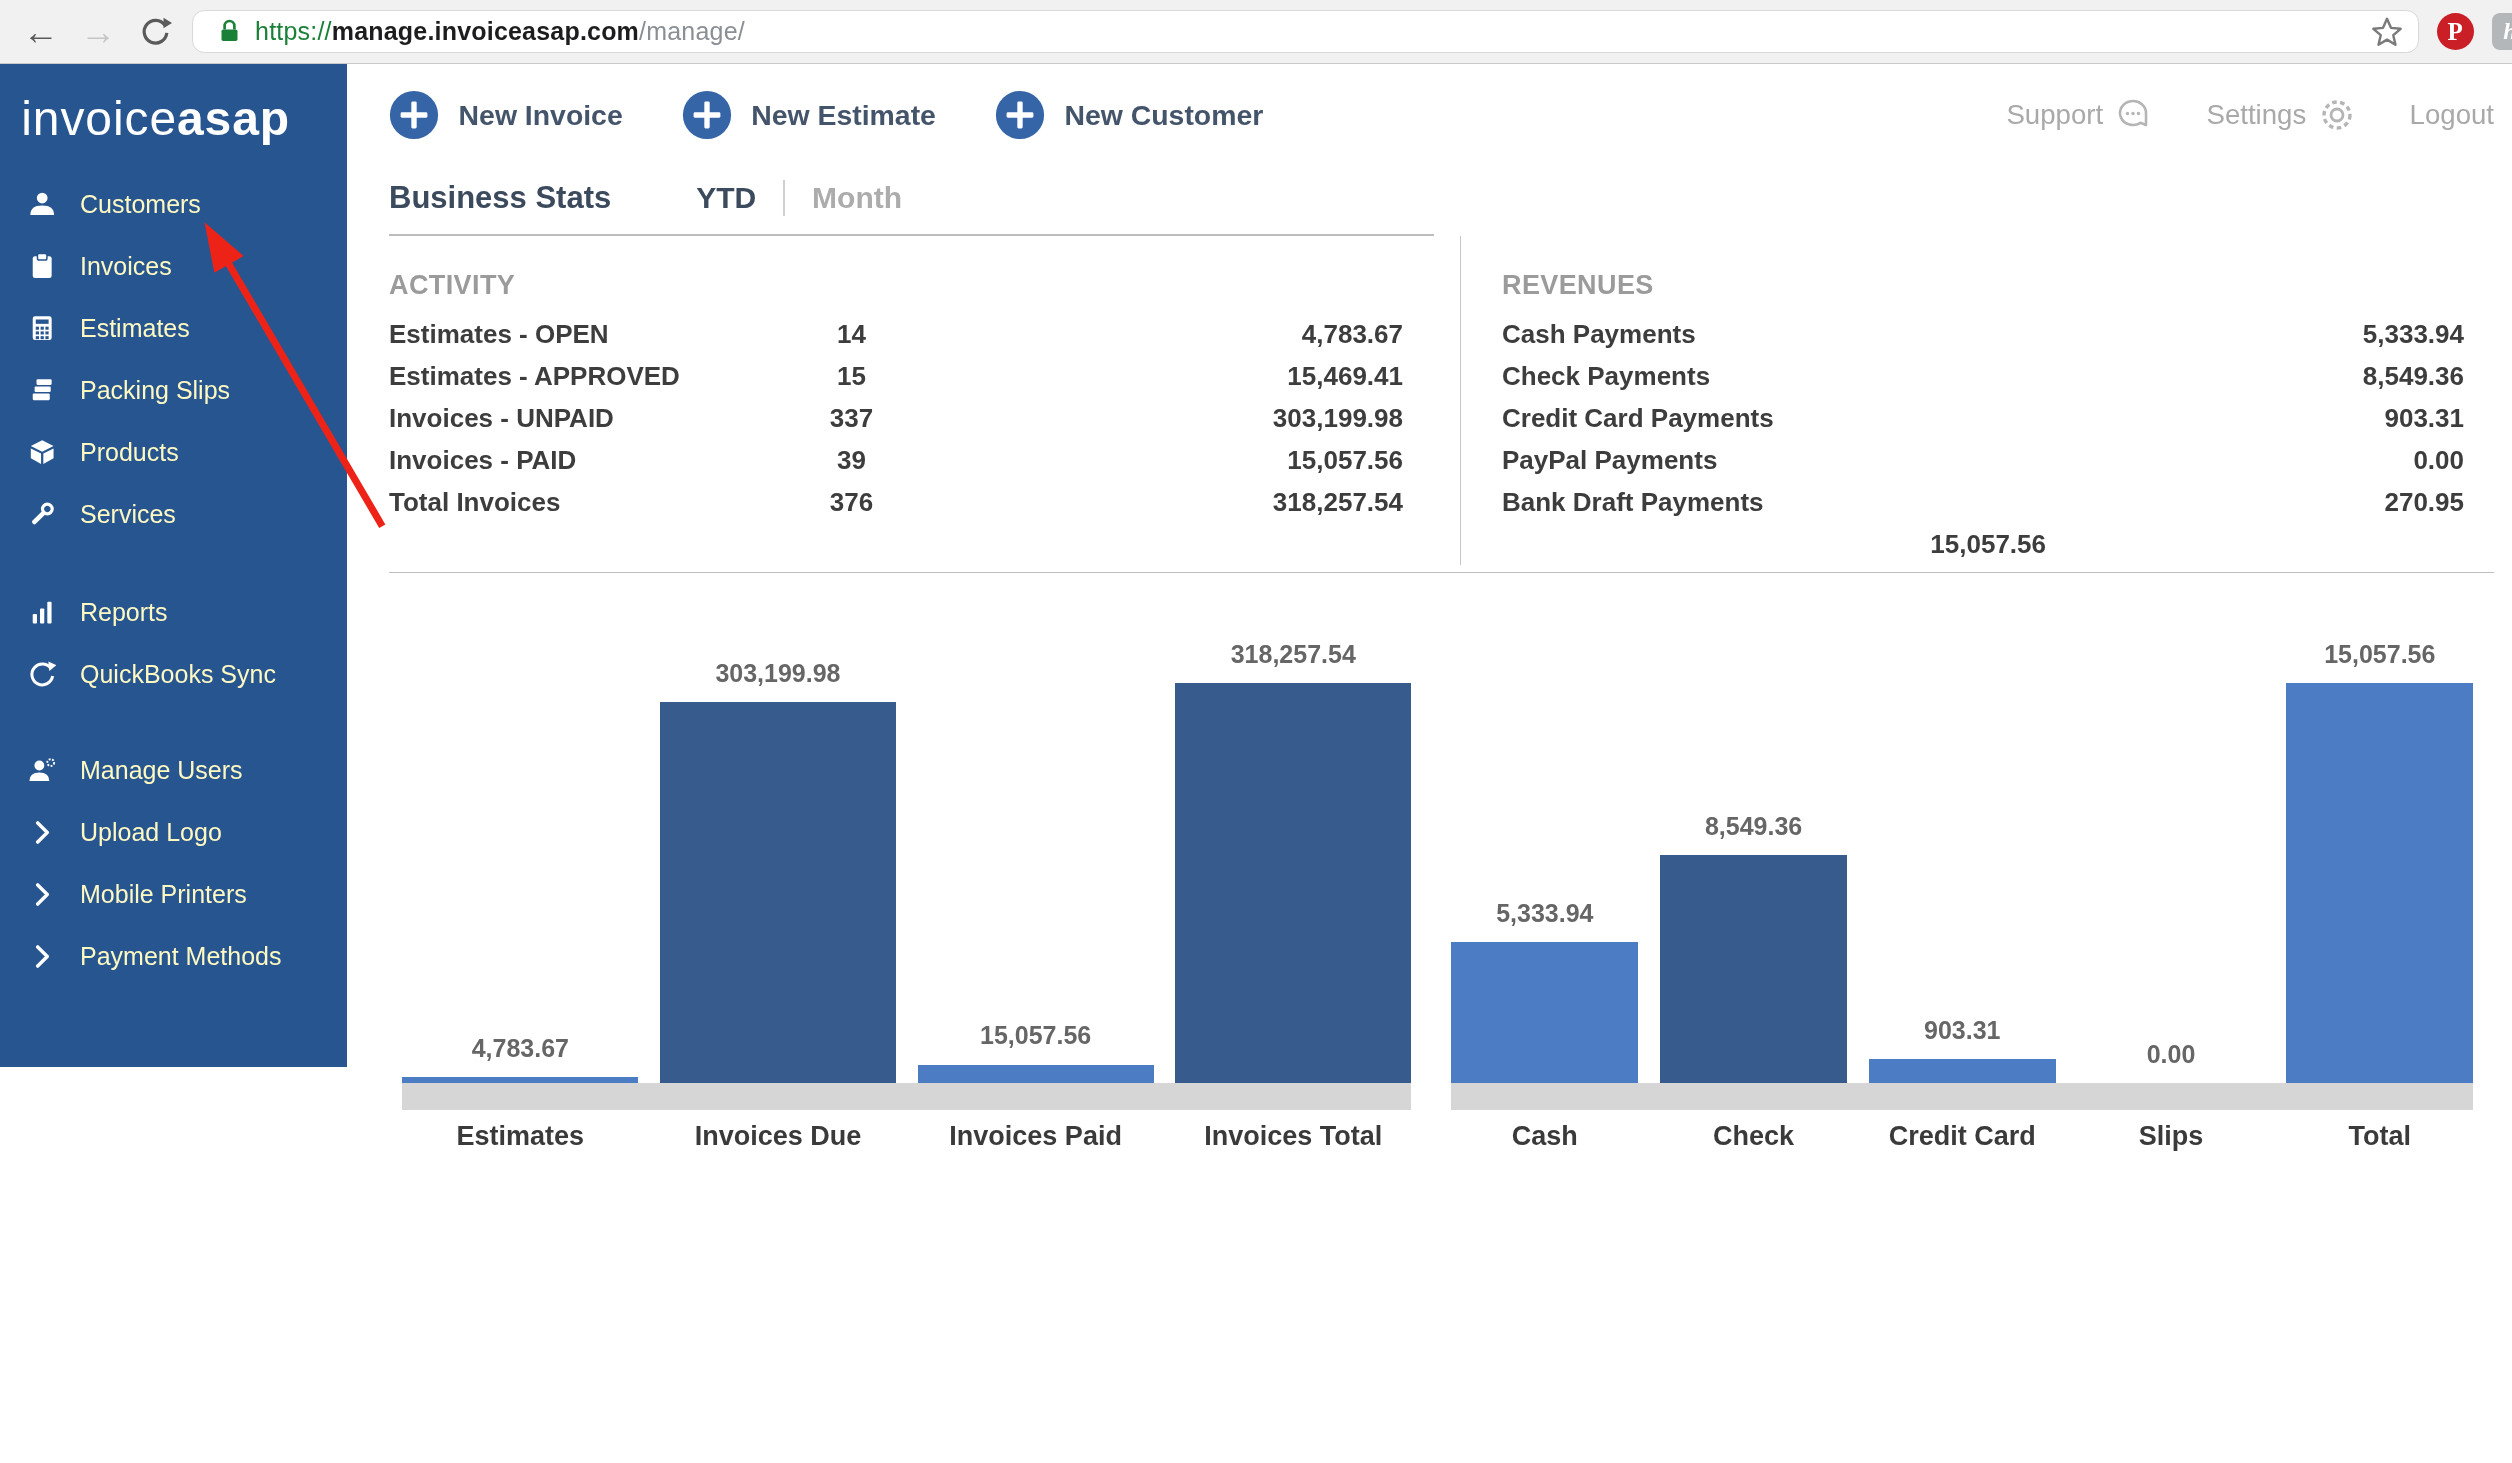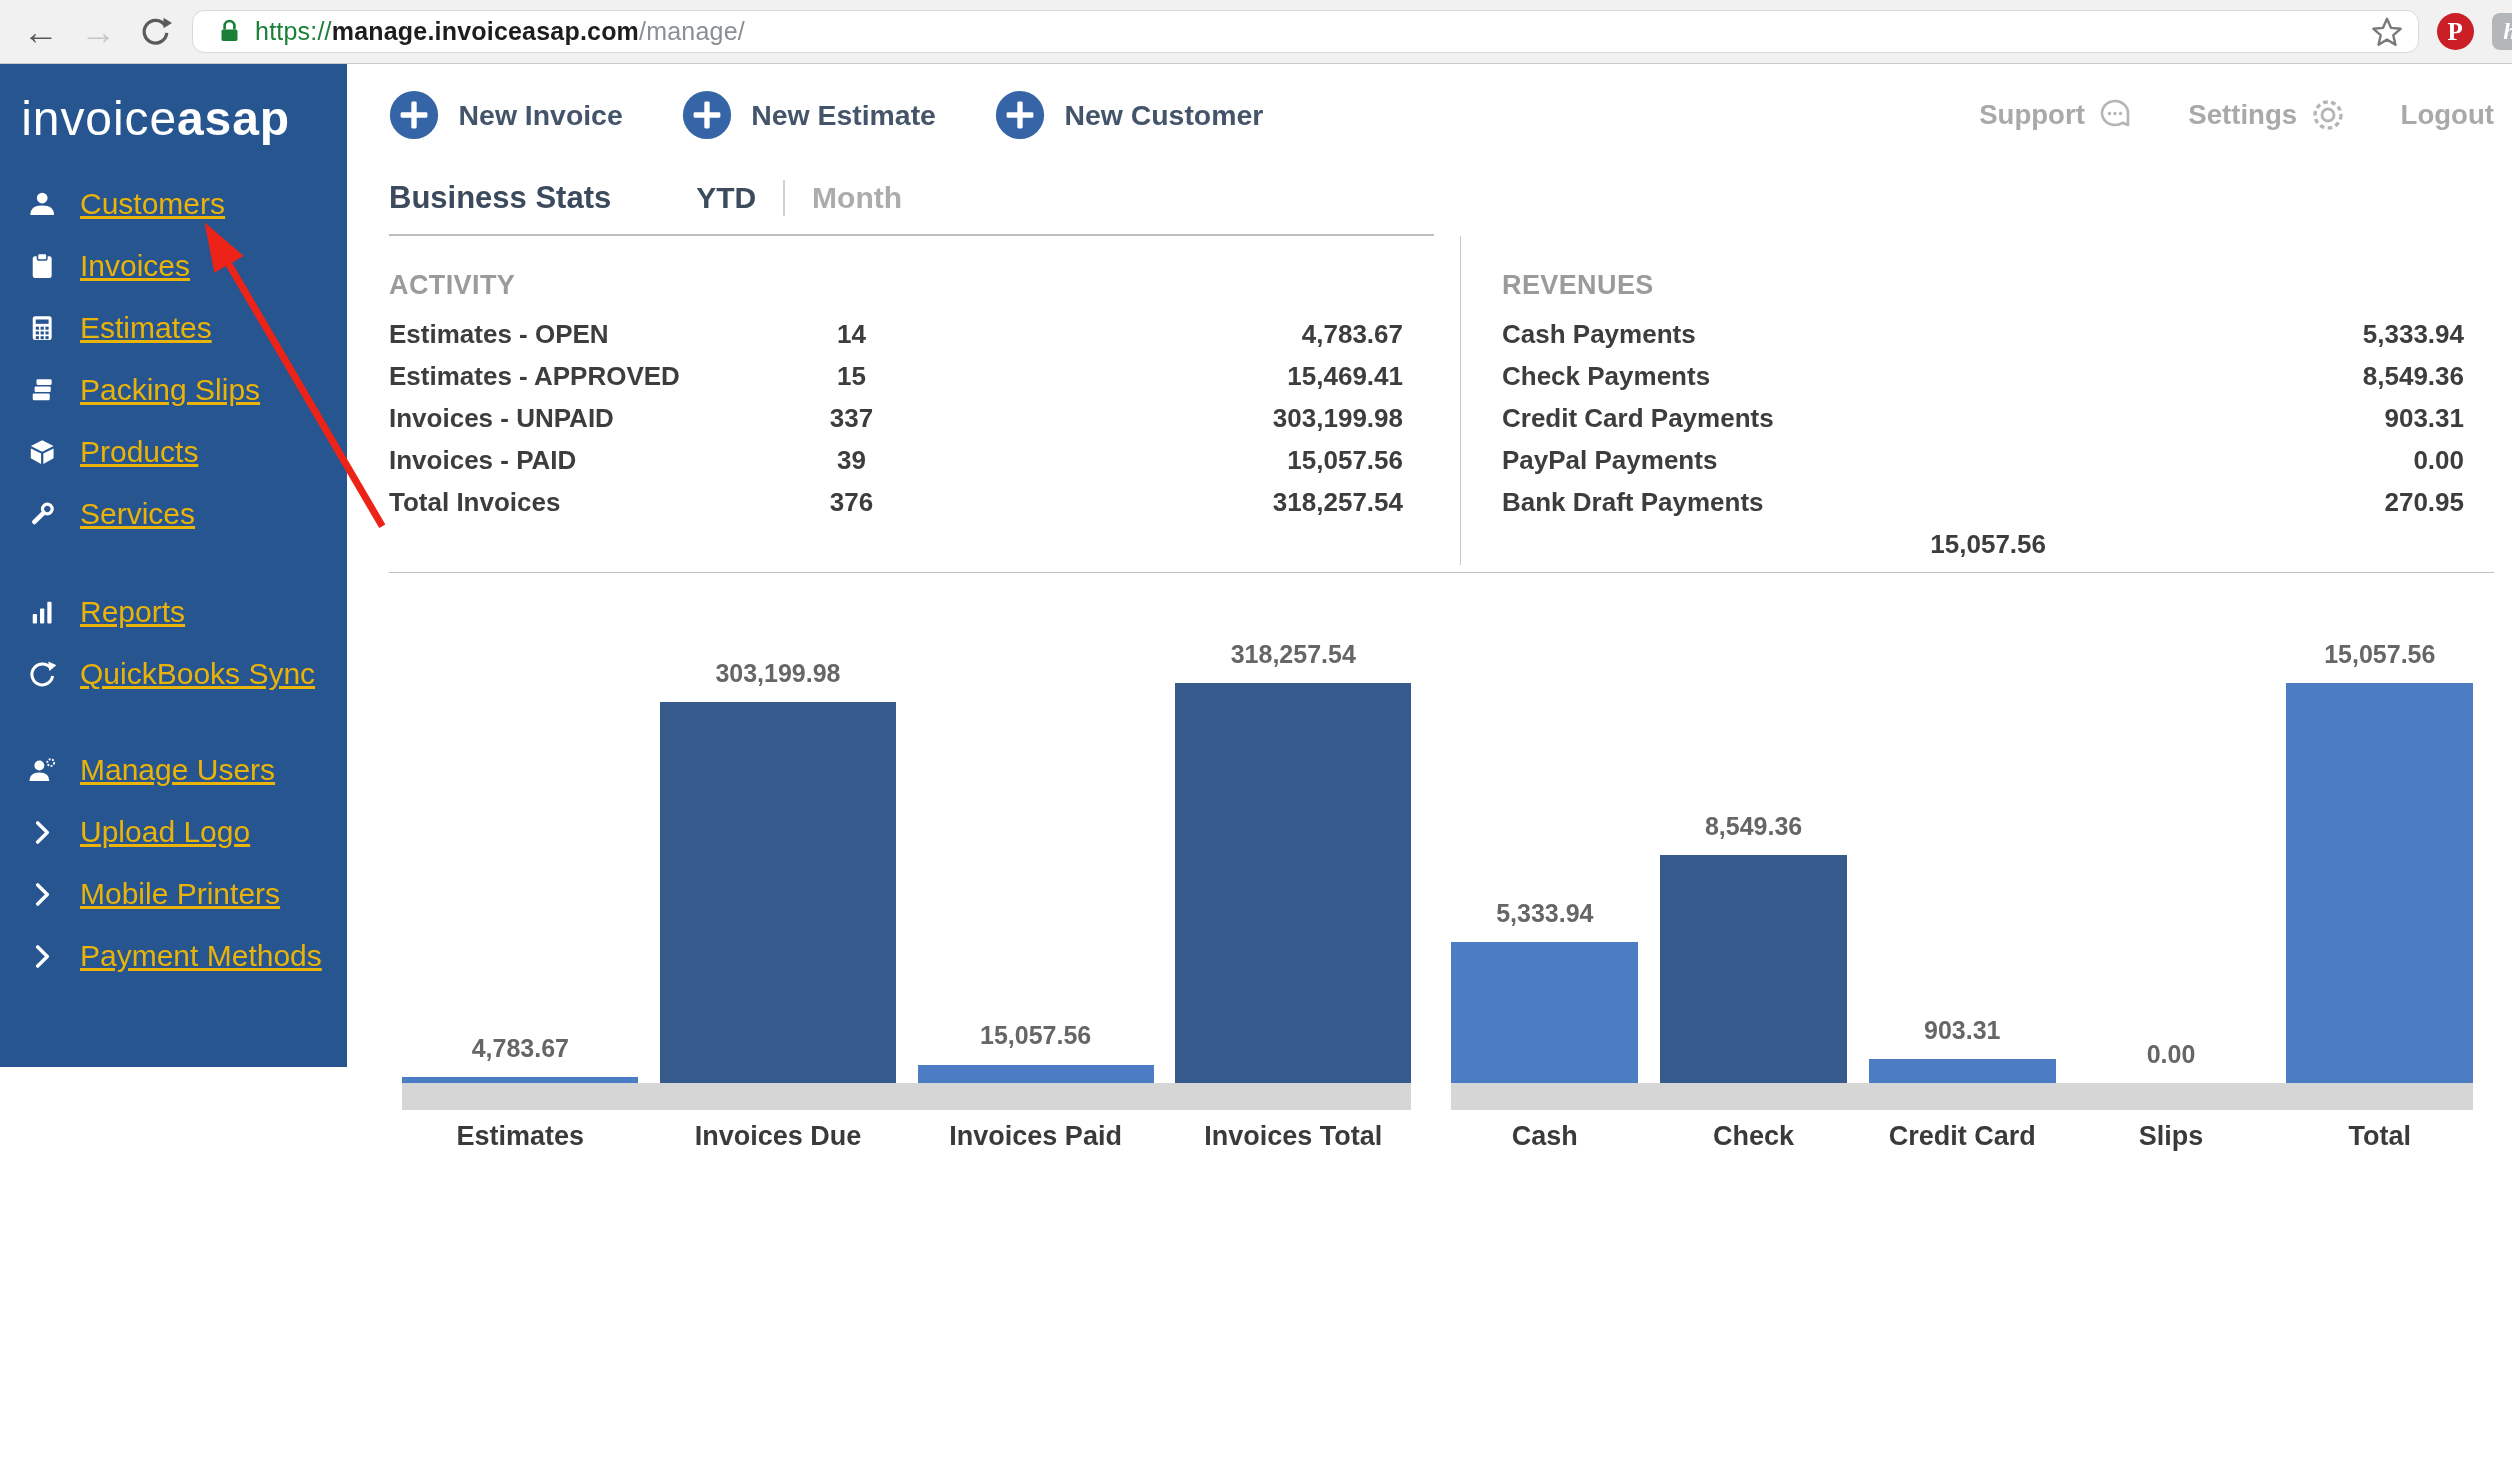--- a/index.html
+++ b/index.html
@@ -32,33 +32,33 @@
 
   
   .app{display:flex;height:1003px;}
   .sidebar{flex:0 0 347px;background:var(--color-sidebar);color:#fff;}
   .logo{padding:27px 0 0 21.3px;font-size:48px;letter-spacing:0.9px;color:#fff;cursor:pointer;}
   .logo .light{font-weight:400;}
   .logo .bold{font-weight:700;}
   .nav{margin-top:27px;}
   .nav-item{height:62px;display:flex;align-items:center;padding-left:27px;cursor:pointer;}
   .nav-item .ico{width:30px;height:30px;margin-right:23px;display:flex;align-items:center;justify-content:center;flex:0 0 auto;}
-  .nav-item .lbl{font-size:30px;color:#eab308;text-decoration:underline;}
+  .nav-item .lbl{font-size:25px;color:#fef9c3;}
   .nav-gap1{margin-top:36px;}
   .nav-gap2{margin-top:34px;}
 
   .content{flex:1;position:relative;padding:0 18px 0 42px;}
 
   
   .actions-row{display:flex;align-items:center;margin-top:25px;height:52px;}
   .action-btn{display:flex;align-items:center;margin-right:59px;cursor:pointer;background:none;border:none;}
   .action-btn .plus{width:50px;height:50px;margin-right:19.6px;display:block;}
   .action-btn .albl{font-size:28.4px;font-weight:600;color:var(--color-text_slate);}
   .right-links{margin-left:auto;display:flex;align-items:center;}
-  .rlink{display:flex;align-items:center;margin-left:55px;cursor:pointer;background:none;border:none;font-weight:bold;}
+  .rlink{display:flex;align-items:center;margin-left:55px;cursor:pointer;background:none;border:none;}
   .rlink .rlbl{font-size:27.6px;color:var(--color-text_gray);}
   .rlink .ricn{margin-left:12.4px;display:flex;}
 
   
   .tabs{display:flex;align-items:baseline;margin-top:39px;}
   .page-title{font-size:31px;font-weight:600;color:#3B4A5C;}
   .tab{font-size:30px;font-weight:600;cursor:pointer;}
   .tab.ytd{color:#3B4A5C;margin-left:85px;}
   .tab.month{color:#ACACAC;}
   .tab-sep{width:1.8px;height:36px;background:#CFCFCF;margin:0 27px;align-self:center;}

